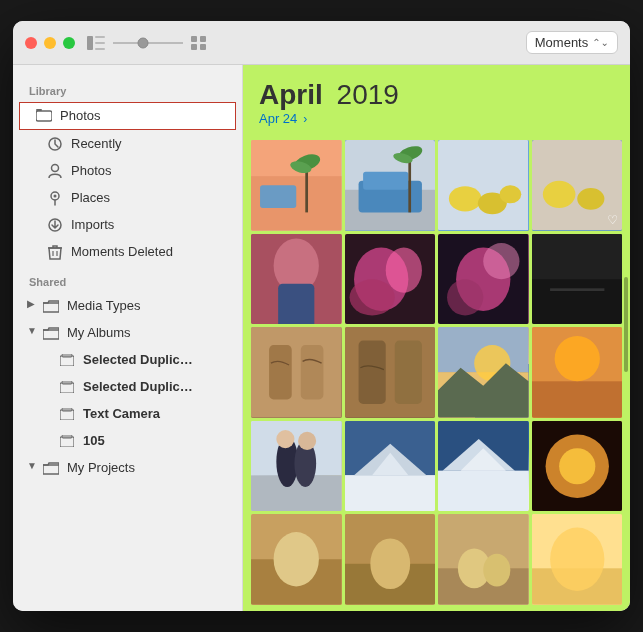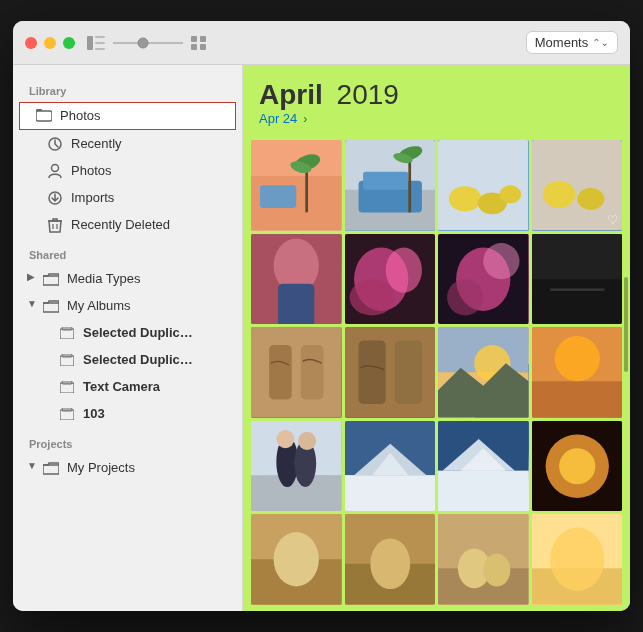--- a/index.html
+++ b/index.html
@@ -284,20 +284,30 @@
       <div class="sidebar-item indent1">
         <span class="sidebar-item-icon">
           <svg width="14" height="16" viewBox="0 0 14 16">
               <circle cx="7" cy="5" r="3.5" fill="none" stroke="#666" stroke-width="1.5"></circle>
               <path d="M1 15 C1 10 13 10 13 15" fill="none" stroke="#666" stroke-width="1.5"></path>
             </svg>
         </span>
         <span>Photos</span>
       </div>
 
+      <div class="sidebar-item indent1">
+        <span class="sidebar-item-icon">
+          <svg width="12" height="16" viewBox="0 0 12 16">
+              <circle cx="6" cy="6" r="4" fill="none" stroke="#666" stroke-width="1.5"></circle>
+              <circle cx="6" cy="6" r="1.5" fill="#666"></circle>
+              <path d="M6 10 L6 15" stroke="#666" stroke-width="1.5" stroke-linecap="round"></path>
+            </svg>
+        </span>
+        <span>Places</span>
+      </div>
 
       <div class="sidebar-item indent1">
         <span class="sidebar-item-icon">
           <svg width="16" height="16" viewBox="0 0 16 16">
               <circle cx="8" cy="8" r="6" fill="none" stroke="#666" stroke-width="1.5"></circle>
               <path d="M8 4 L8 10 M5 8 L8 11 L11 8" stroke="#666" stroke-width="1.5" fill="none" stroke-linecap="round" stroke-linejoin="round"></path>
             </svg>
         </span>
         <span>Imports</span>
       </div>
@@ -305,21 +315,21 @@
       <div class="sidebar-item indent1">
         <span class="sidebar-item-icon">
           <svg width="14" height="16" viewBox="0 0 14 16">
               <path d="M1 4 L13 4 L12 15 L2 15 Z" fill="none" stroke="#666" stroke-width="1.5"></path>
               <path d="M5 4 L5 2 L9 2 L9 4" fill="none" stroke="#666" stroke-width="1.5"></path>
               <line x1="0" y1="4" x2="14" y2="4" stroke="#666" stroke-width="1.5"></line>
               <line x1="5" y1="7" x2="5" y2="12" stroke="#666" stroke-width="1.2"></line>
               <line x1="9" y1="7" x2="9" y2="12" stroke="#666" stroke-width="1.2"></line>
             </svg>
         </span>
-        <span>Recently Deleted</span>
+        <span>Moments Deleted</span>
       </div>
 
       <div class="sidebar-section-label">Shared</div>
 
 
       <div class="sidebar-item">
         <span class="expand-arrow">▶</span>
         <span class="sidebar-item-icon">
           <svg width="16" height="13" viewBox="0 0 16 13">
               <path d="M0 3 L0 12 L16 12 L16 3 Z" fill="none" stroke="#666" stroke-width="1.5"></path>
@@ -370,24 +380,23 @@
         <span>Text Camera</span>
       </div>
 
       <div class="sidebar-item indent2">
         <span class="sidebar-item-icon">
           <svg width="14" height="12" viewBox="0 0 14 12">
               <rect x="0" y="2" width="14" height="10" rx="1" fill="none" stroke="#666" stroke-width="1.2"></rect>
               <rect x="2" y="0" width="10" height="3" rx="1" fill="none" stroke="#666" stroke-width="1"></rect>
             </svg>
         </span>
-        <span>103</span>
-      </div>
-
-      <div class="sidebar-section-label">Projects</div>
+        <span>105</span>
+      </div>
+
       <div class="sidebar-item">
         <span class="expand-arrow">▼</span>
         <span class="sidebar-item-icon">
           <svg width="16" height="13" viewBox="0 0 16 13">
               <path d="M0 3 L0 12 L16 12 L16 3 Z" fill="none" stroke="#666" stroke-width="1.5"></path>
               <path d="M0 3 L5 3 L6 1 L16 1 L16 3" fill="none" stroke="#666" stroke-width="1.5"></path>
             </svg>
         </span>
         <span>My Projects</span>
       </div>

